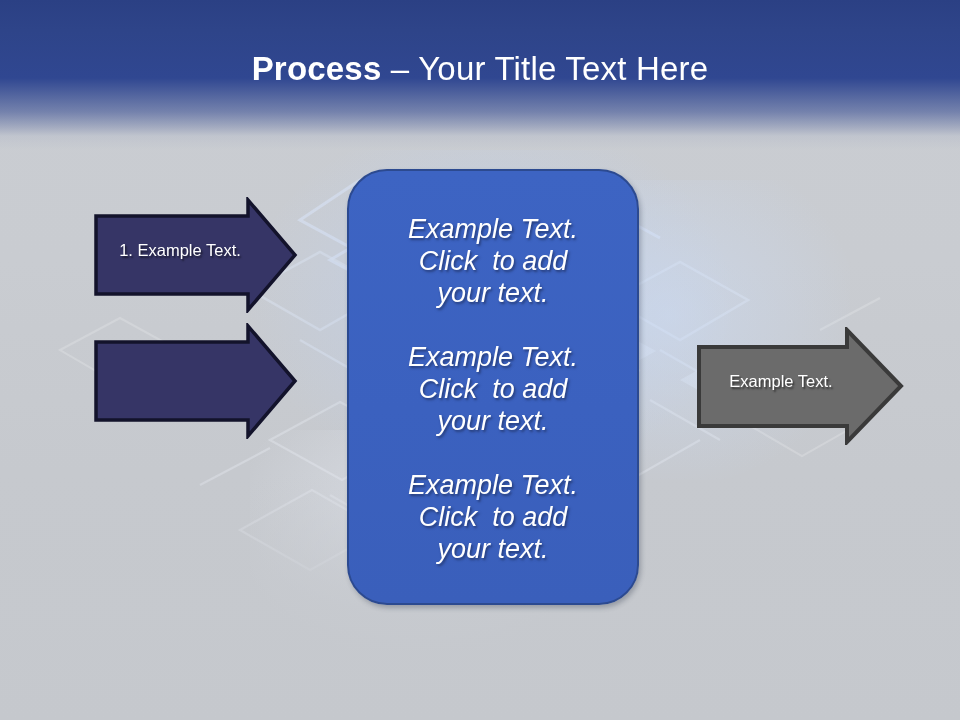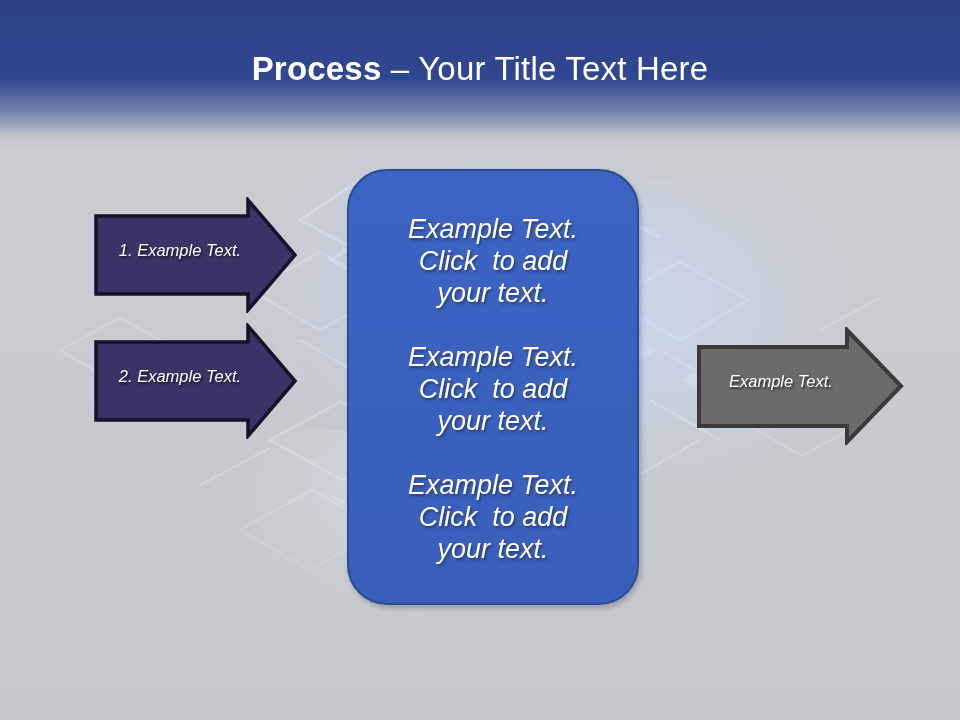--- a/index.html
+++ b/index.html
@@ -122,21 +122,20 @@
     position: absolute;
     left: 12px;
     top: 42px;
     width: 150px;
     text-align: center;
     color: #ffffff;
     font-size: 16.5px;
     line-height: 22px;
     text-shadow: 1.5px 1.5px 2px rgba(0,0,0,.55);
     white-space: nowrap;
-    font-style: italic;
   }
   #arrow-1 { left: 93px; top: 197px; }
   #arrow-2 { left: 93px; top: 323px; }
   #arrow-3 { left: 93px; top: 447px; }
 
   
   .center-box {
     position: absolute;
     left: 347px;
     top: 169px;
@@ -243,21 +242,20 @@
     <svg width="205" height="116" viewBox="0 0 205 116" xmlns="http://www.w3.org/2000/svg">
       <polygon points="3,19 155,19 155,3 202,58 155,113 155,97 3,97" fill="#363566" stroke="#13132b" stroke-width="3.5" stroke-linejoin="miter"></polygon>
     </svg>
     <div class="arrow-label">1. Example Text.</div>
   </div>
 
   <div class="arrow-left" id="arrow-2">
     <svg width="205" height="116" viewBox="0 0 205 116" xmlns="http://www.w3.org/2000/svg">
       <polygon points="3,19 155,19 155,3 202,58 155,113 155,97 3,97" fill="#363566" stroke="#13132b" stroke-width="3.5" stroke-linejoin="miter"></polygon>
     </svg>
-    <div class="arrow-label">2. Example Text.</div>
   </div>
 
 
   <div class="center-box">
     <div class="center-block"><span>Example Text.</span>
 <span>Click  to add</span>
 <span>your text.</span></div>
 
     <div class="center-block"><span>Example Text.</span>
 <span>Click  to add</span>

